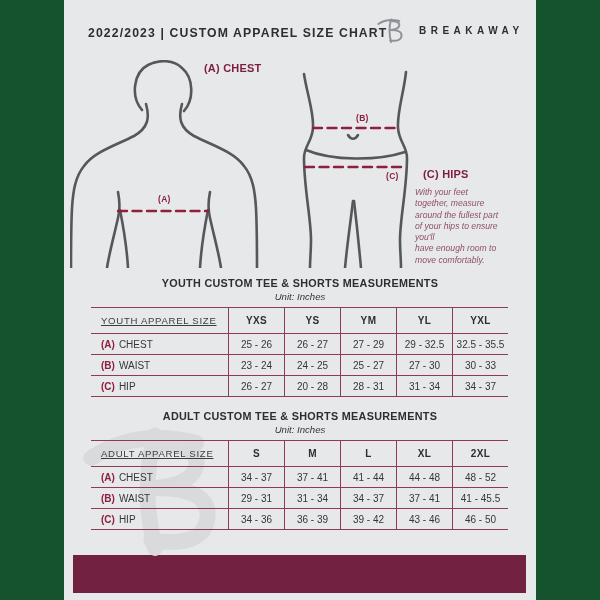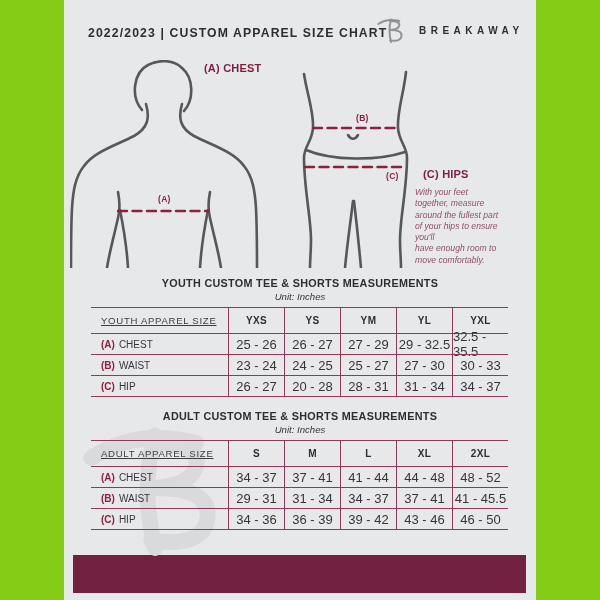--- a/index.html
+++ b/index.html
@@ -1,16 +1,16 @@
 <!DOCTYPE html>
 <html><head>
 <meta charset="utf-8">
 <style>
   html,body{margin:0;padding:0;background:#000;}
-  .stage{position:relative;width:600px;height:600px;background:#84cc16;overflow:hidden;
+  .stage{position:relative;width:600px;height:600px;background:#14532d;overflow:hidden;
          font-family:"Liberation Sans",sans-serif;}
   .doc{position:absolute;left:64px;top:0;width:472px;height:600px;background:#e7e8e9;overflow:hidden;}
 
   
   .doc-title{position:absolute;left:24px;top:25px;font-size:13px;font-weight:bold;
              color:#2b2e33;letter-spacing:1.2px;transform:scaleX(.94);transform-origin:left center;
              white-space:nowrap;}
   .brand{position:absolute;left:312px;top:15px;display:flex;align-items:center;gap:7px;}
   .brand svg{width:30px;height:30px;}
   .brand-name{font-size:10px;font-weight:bold;color:#2b2e33;letter-spacing:4.5px;margin-left:6px;}
@@ -37,21 +37,21 @@
               grid-template-columns:137px repeat(5,56px);
               border-top:1.4px solid #8e3a55;border-bottom:1.4px solid #8e3a55;}
   .cell{display:flex;align-items:center;box-sizing:border-box;background:transparent;}
   .hc{height:25px;}
   .rc{height:21px;border-top:1.4px solid #8e3a55;}
   .v{justify-content:center;border-left:1.4px solid #8e3a55;}
   .hc.first{padding-left:10px;font-size:9.6px;color:#3a3d42;letter-spacing:.7px;text-decoration:underline;}
   .hc.v{font-size:10px;font-weight:bold;color:#2b2e33;letter-spacing:.4px;}
   .rc.first{padding-left:10px;font-size:10px;color:#33363b;}
   .pfx{color:#8e1f3e;font-weight:bold;margin-right:4px;}
-  .rc.v{font-size:13px;color:#33363b;}
+  .rc.v{font-size:10px;color:#33363b;}
 
   
   .footer-band{position:absolute;left:9px;top:555px;width:453px;height:38px;background:#722140;z-index:0;}
   .watermark{position:absolute;left:16px;top:412px;width:150px;height:152px;z-index:1;}
   .watermark path{fill:none;stroke:#d9dadc;stroke-width:4.2px;stroke-linecap:round;}
   .size-table,.section-title,.unit-label{z-index:2;}
 </style>
 </head>
 <body>
 

